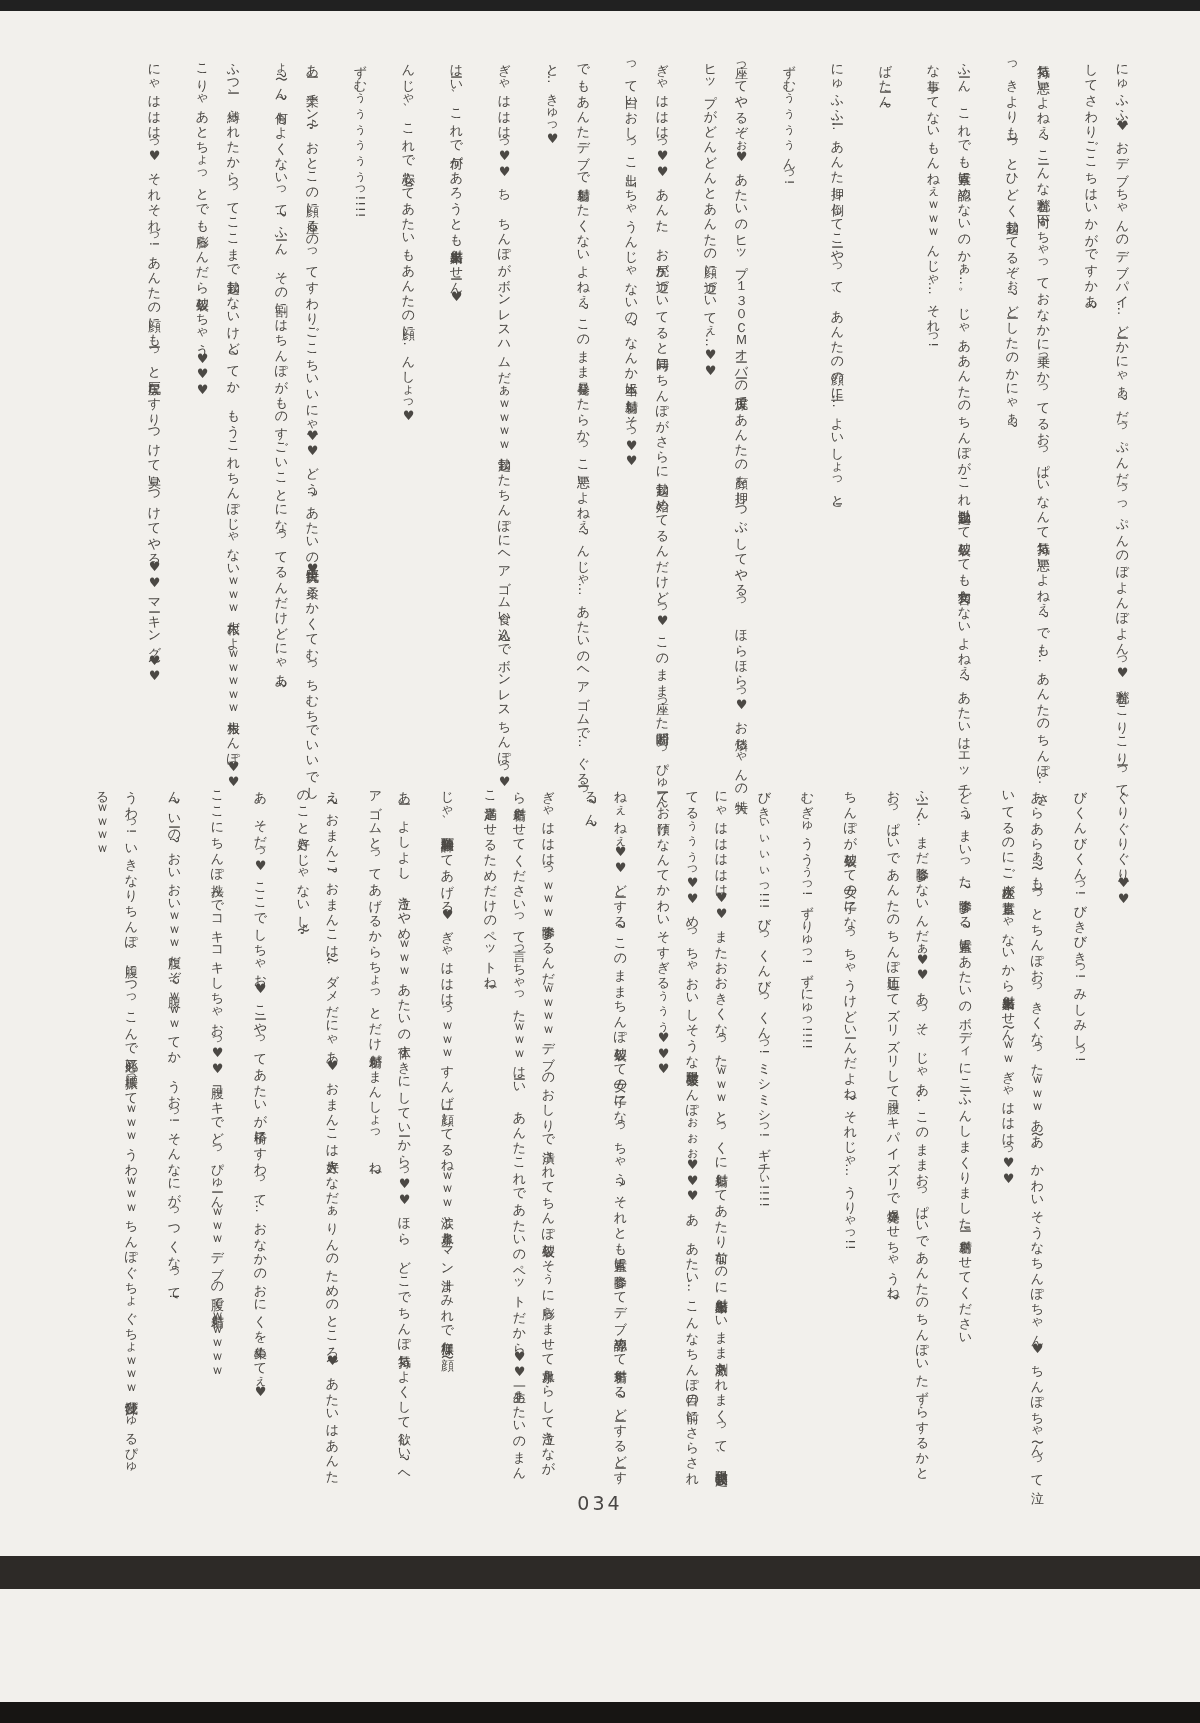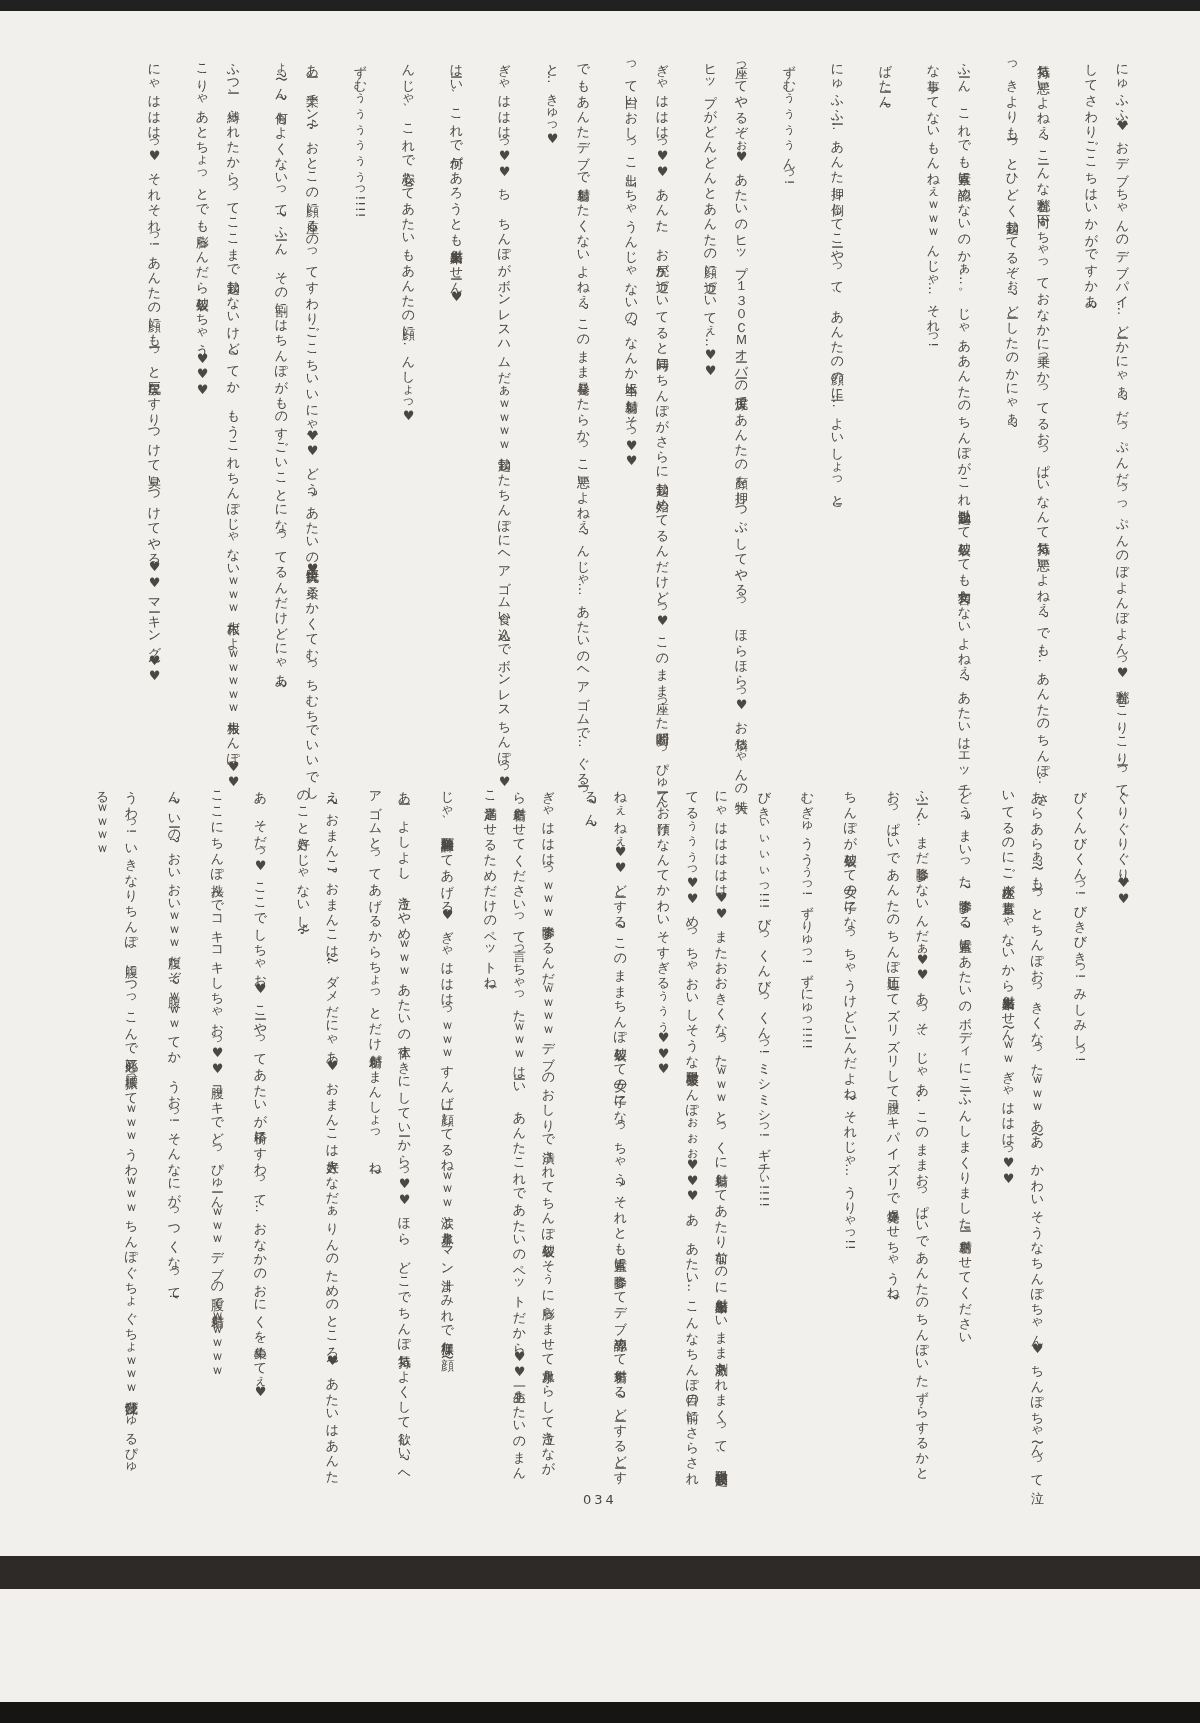--- a/index.html
+++ b/index.html
@@ -37,21 +37,21 @@
     font-size:13px;
     line-height:29px;
   }
   .block-lower p{margin-block-end:14px;}
   .page-number{
     position:absolute;
     top:1492px;
     left:0;
     width:100%;
     text-align:center;
-    font-size:13px;
+    font-size:19px;
     letter-spacing:3px;
     color:#4a4745;
   }
 </style>
 </head>
 <body>
 
 <div class="page">
   <div class="bar bar-top"></div>
 

